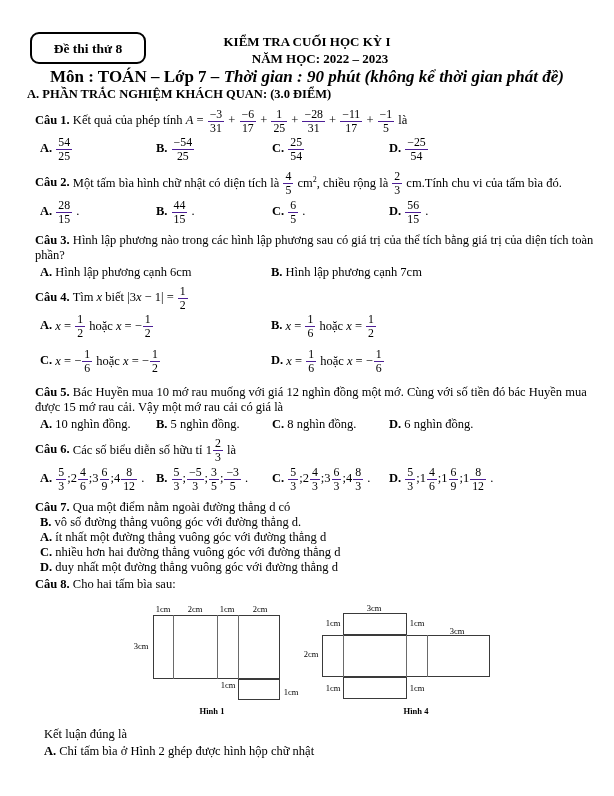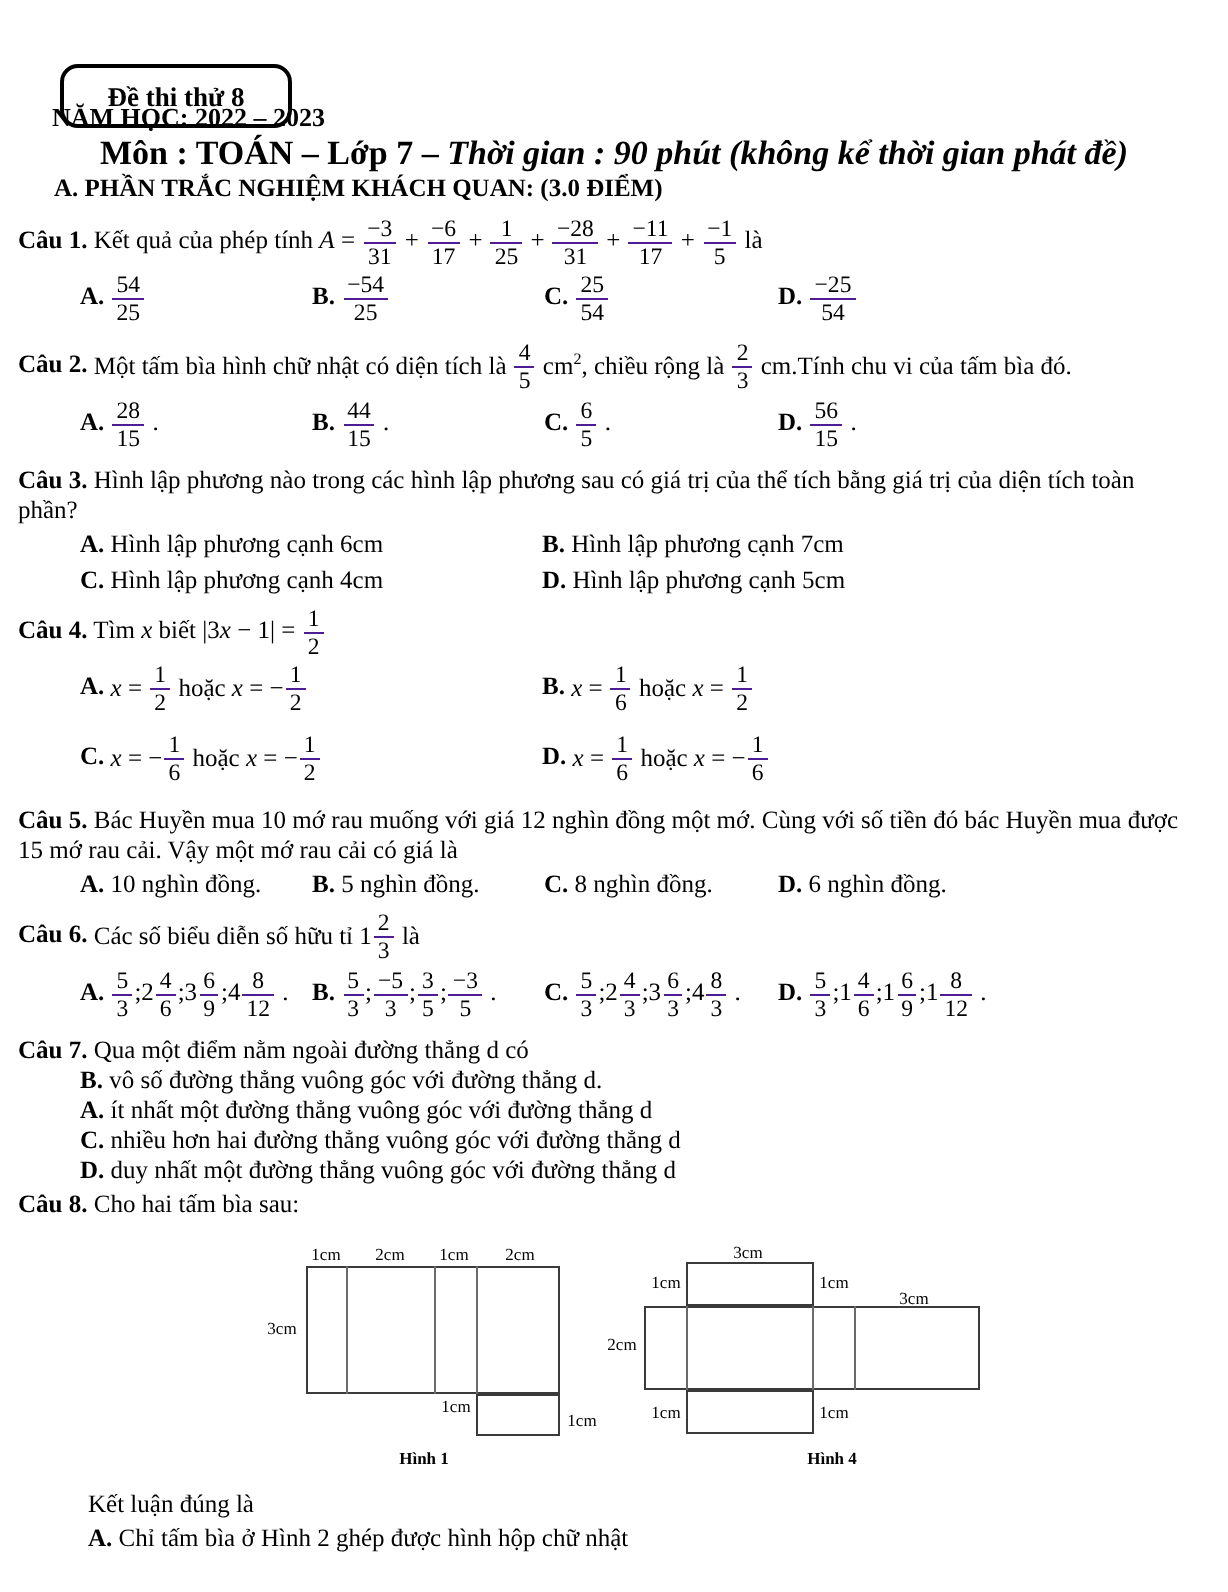--- a/index.html
+++ b/index.html
@@ -10,26 +10,26 @@
   }
   
   .header{position:relative;height:104px;}
   .exam-box{
     position:absolute;left:30px;top:32px;width:112px;height:28px;
     border:2.5px solid #000;border-radius:9px;
     display:flex;align-items:center;justify-content:center;
     font-weight:bold;font-size:13.5px;
   }
   .title1{position:absolute;top:34px;left:0;right:0;text-align:center;font-weight:bold;font-size:13px;}
-  .title2{position:absolute;top:51px;left:0;right:0;font-weight:bold;font-size:13px;margin-left:26px;}
+  .title2{position:absolute;top:51px;left:0;right:0;text-align:center;font-weight:bold;font-size:13px;margin-left:26px;}
   .subject{position:absolute;top:69px;left:0;right:0;text-align:center;font-weight:bold;font-size:17px;}
   .section{position:absolute;top:87px;left:27px;font-weight:bold;font-size:12.5px;}
   
   .q{margin:0;}
-  .qbody{margin:4px 0 0 0;padding-left:9px;padding-right:16px;}
+  .qbody{margin:4px 0 0 0;padding-left:35px;padding-right:16px;}
   .ql{font-weight:bold;}
   .optrow{position:relative;margin-top:2px;}
   .optrow .opt{position:absolute;top:0;white-space:nowrap;}
   .c1{left:40px}.c2{left:156px}.c3{left:272px}.c4{left:389px}
   .g1{left:40px}.g2{left:271px}
   .h30{height:30px}.h32{height:33px}.h16{height:16px}
   .q7opt{margin:0;padding-left:40px;}
   .q7opt b{font-weight:bold;}
   .q8line{margin:2px 0 0 0;padding-left:44px;}
   
@@ -48,20 +48,21 @@
 </style>
 </head>
 <body>
 
 <div class="page">
 
   <div class="header">
     <div class="exam-box">
       <span>Đề thi thử 8</span>
     </div>
+    <div class="title1">KIỂM TRA CUỐI HỌC KỲ I</div>
     <div class="title2">NĂM HỌC: 2022 – 2023</div>
     <div class="subject"><span>Môn : TOÁN – Lớp 7 – </span><i>Thời gian : 90 phút (không kể thời gian phát đề)</i></div>
     <div class="section">A. PHẦN TRẮC NGHIỆM KHÁCH QUAN: (3.0 ĐIỂM)</div>
   </div>
 
   <div class="q">
     <p class="qbody"><b class="ql">Câu 1.</b><span> Kết quả của phép tính <i>A</i> = <span class="frac"><span class="fn">−3</span><span class="fd">31</span></span> + <span class="frac"><span class="fn">−6</span><span class="fd">17</span></span> + <span class="frac"><span class="fn">1</span><span class="fd">25</span></span> + <span class="frac"><span class="fn">−28</span><span class="fd">31</span></span> + <span class="frac"><span class="fn">−11</span><span class="fd">17</span></span> + <span class="frac"><span class="fn">−1</span><span class="fd">5</span></span> là</span></p>
     <div class="optrow h30">
       <span class="opt c1"><b>A.</b> <span><span class="frac"><span class="fn">54</span><span class="fd">25</span></span></span></span>
       <span class="opt c2"><b>B.</b> <span><span class="frac"><span class="fn">−54</span><span class="fd">25</span></span></span></span>
@@ -78,24 +79,20 @@
       <span class="opt c3"><b>C.</b> <span><span class="frac"><span class="fn">6</span><span class="fd">5</span></span> .</span></span>
       <span class="opt c4"><b>D.</b> <span><span class="frac"><span class="fn">56</span><span class="fd">15</span></span> .</span></span>
     </div>
   </div>
 
   <div class="q">
     <p class="qbody"><b class="ql">Câu 3.</b><span> Hình lập phương nào trong các hình lập phương sau có giá trị của thể tích bằng giá trị của diện tích toàn phần?</span></p>
     <div class="optrow h16">
       <span class="opt g1"><b>A.</b> <span>Hình lập phương cạnh 6cm</span></span>
       <span class="opt g2"><b>B.</b> <span>Hình lập phương cạnh 7cm</span></span>
-    </div>
-    <div class="optrow h16">
-      <span class="opt g1"><b>C.</b> <span>Hình lập phương cạnh 4cm</span></span>
-      <span class="opt g2"><b>D.</b> <span>Hình lập phương cạnh 5cm</span></span>
     </div>
   </div>
 
   <div class="q">
     <p class="qbody"><b class="ql">Câu 4.</b><span> Tìm <i>x</i> biết |3<i>x</i> − 1| = <span class="frac"><span class="fn">1</span><span class="fd">2</span></span></span></p>
     <div class="optrow h32">
       <span class="opt g1"><b>A.</b> <span><i>x</i> = <span class="frac"><span class="fn">1</span><span class="fd">2</span></span> hoặc <i>x</i> = −<span class="frac"><span class="fn">1</span><span class="fd">2</span></span></span></span>
       <span class="opt g2"><b>B.</b> <span><i>x</i> = <span class="frac"><span class="fn">1</span><span class="fd">6</span></span> hoặc <i>x</i> = <span class="frac"><span class="fn">1</span><span class="fd">2</span></span></span></span>
     </div>
     <div class="optrow h32">

